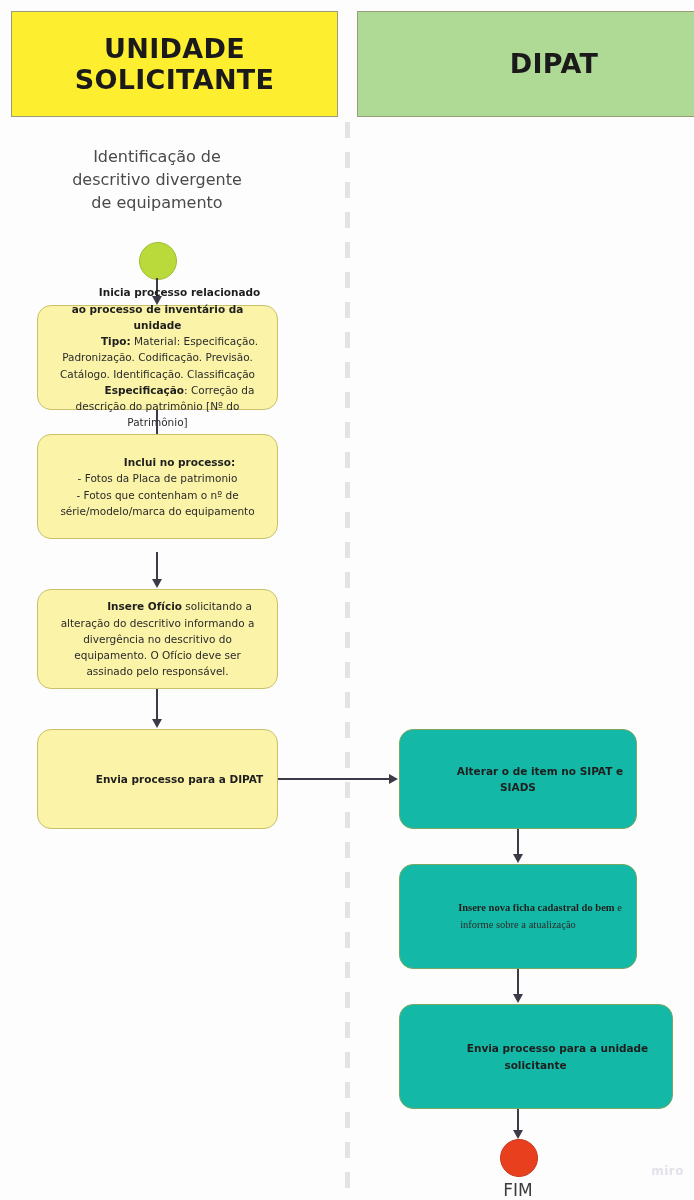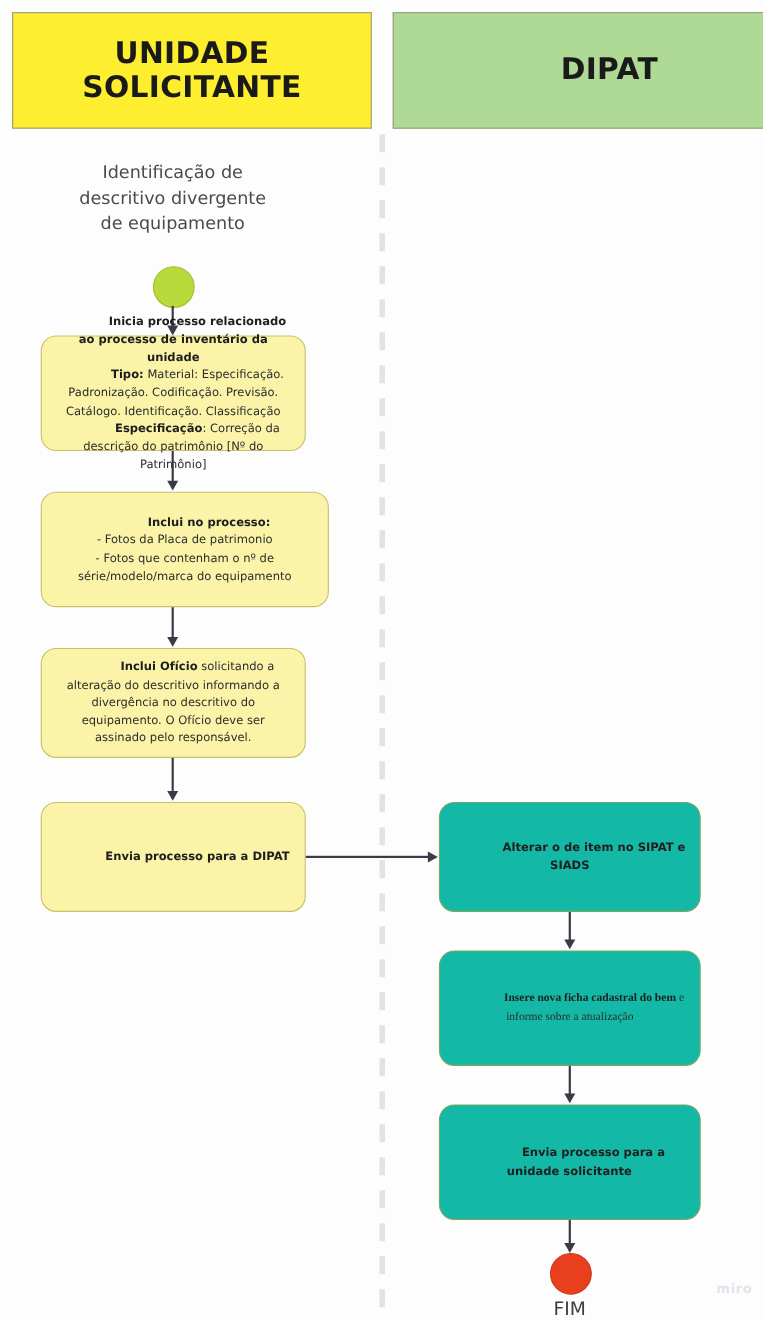--- a/index.html
+++ b/index.html
@@ -108,28 +108,28 @@
   }
   .node.green {
     background: #14b8a6;
     border: 1px solid #7aa862;
   }
   .node b { font-weight: bold; color: #1e1e1e; margin-left: 44px; }
   .node .body { width: 100%; }
 
   
   #node-inicia        { left: 37px;  top: 305px; width: 241px; height: 105px; }
-  #node-inclui-fotos  { left: 37px;  top: 447px; width: 262px; height: 105px; }
+  #node-inclui-fotos  { left: 37px;  top: 434px; width: 241px; height: 105px; }
   #node-inclui-oficio { left: 37px;  top: 589px; width: 241px; height: 100px; }
   #node-envia-dipat   { left: 37px;  top: 729px; width: 241px; height: 100px; }
 
   
   #node-alterar-sipat { left: 399px; top: 729px; width: 238px; height: 100px; }
   #node-insere-ficha  { left: 399px; top: 864px; width: 238px; height: 105px; font-family: Liberation Serif, serif; }
-  #node-envia-unidade { left: 399px; top: 1004px; width: 238px; height: 105px; padding-left: 11px; }
+  #node-envia-unidade { left: 399px; top: 1004px; width: 274px; height: 105px; padding-left: 11px; }
 
   
   .terminator {
     position: absolute;
     border-radius: 50%;
   }
   #start-node {
     left: 139px;
     top: 242px;
     width: 36px;
@@ -243,21 +243,21 @@
     <div>- Fotos da Placa de patrimonio</div>
     <div>- Fotos que contenham o nº de série/modelo/marca do equipamento</div>
   </div>
 </div>
 
 <div class="conn v" id="c3-line"></div>
 <div class="arrow-down" id="c3-head"></div>
 
 <div class="node yellow" id="node-inclui-oficio">
   <div class="body">
-    <b>Inclui Ofício</b><span> solicitando a alteração do descritivo informando a divergência no descritivo do equipamento. O Ofício deve ser assinado pelo responsável.</span>
+    <b>Insere Ofício</b><span> solicitando a alteração do descritivo informando a divergência no descritivo do equipamento. O Ofício deve ser assinado pelo responsável.</span>
   </div>
 </div>
 
 <div class="conn v" id="c4-line"></div>
 <div class="arrow-down" id="c4-head"></div>
 
 <div class="node yellow" id="node-envia-dipat">
   <div class="body"><b>Envia processo para a DIPAT</b></div>
 </div>
 

